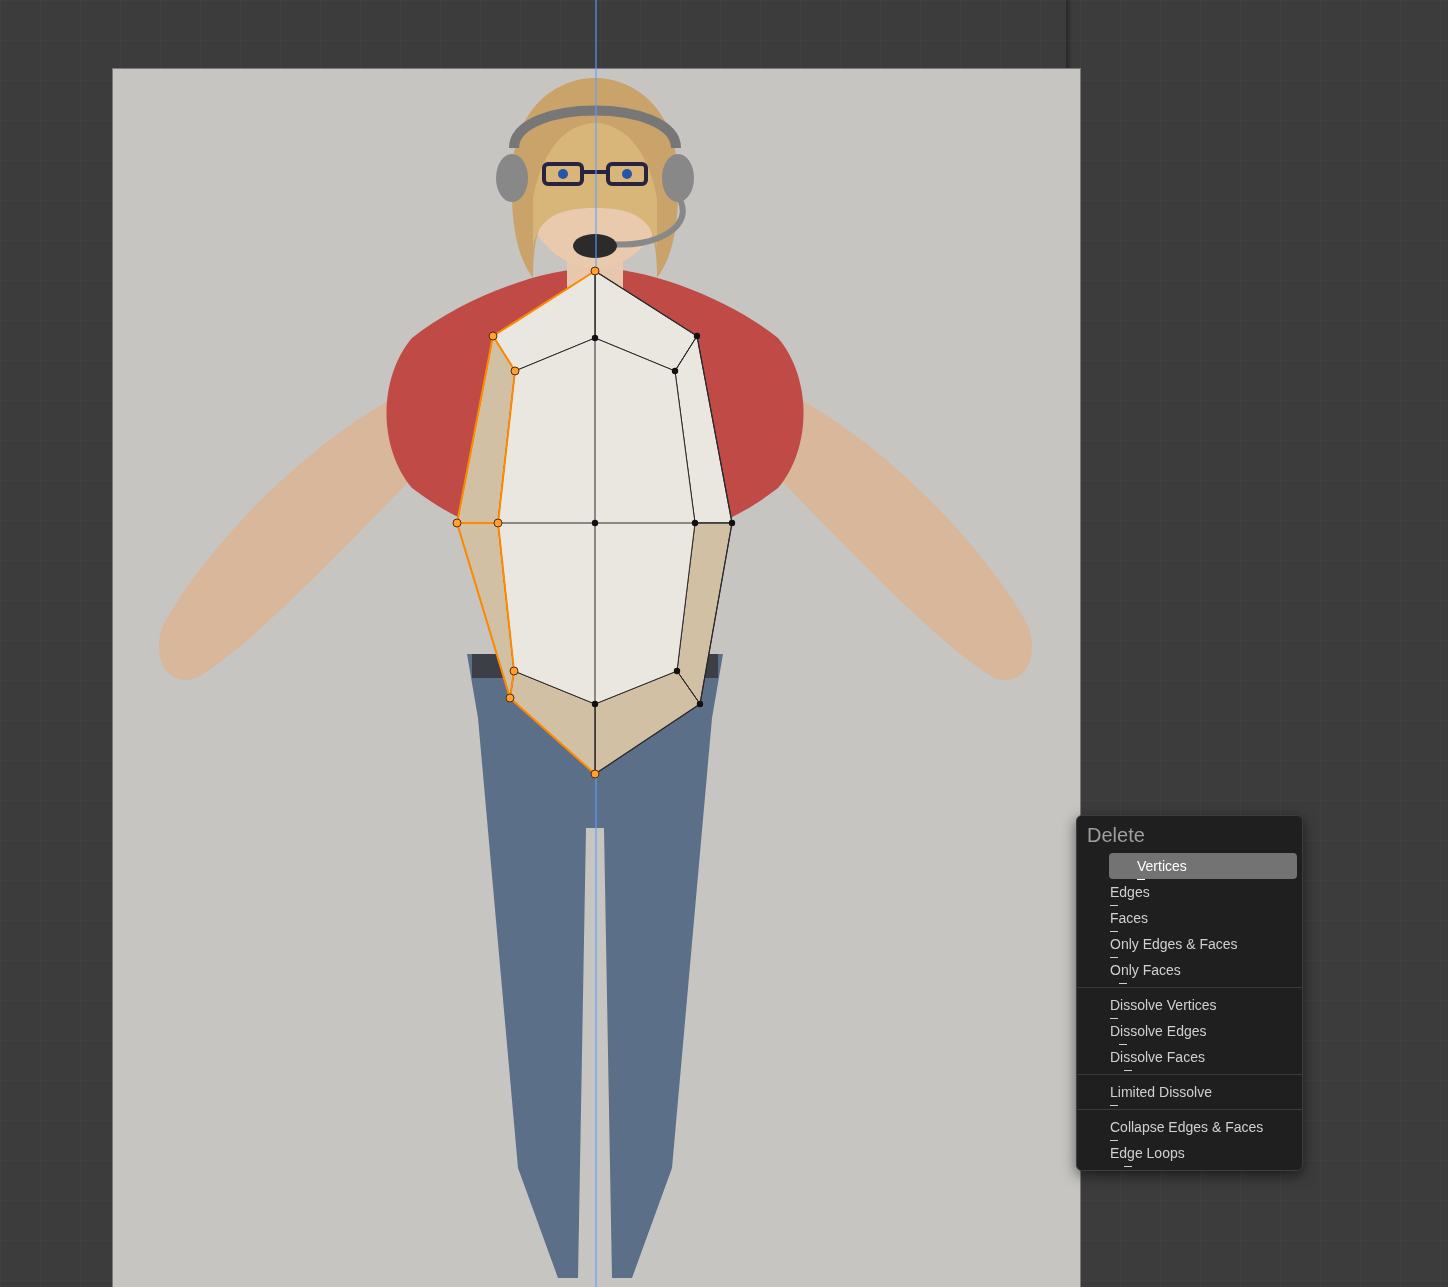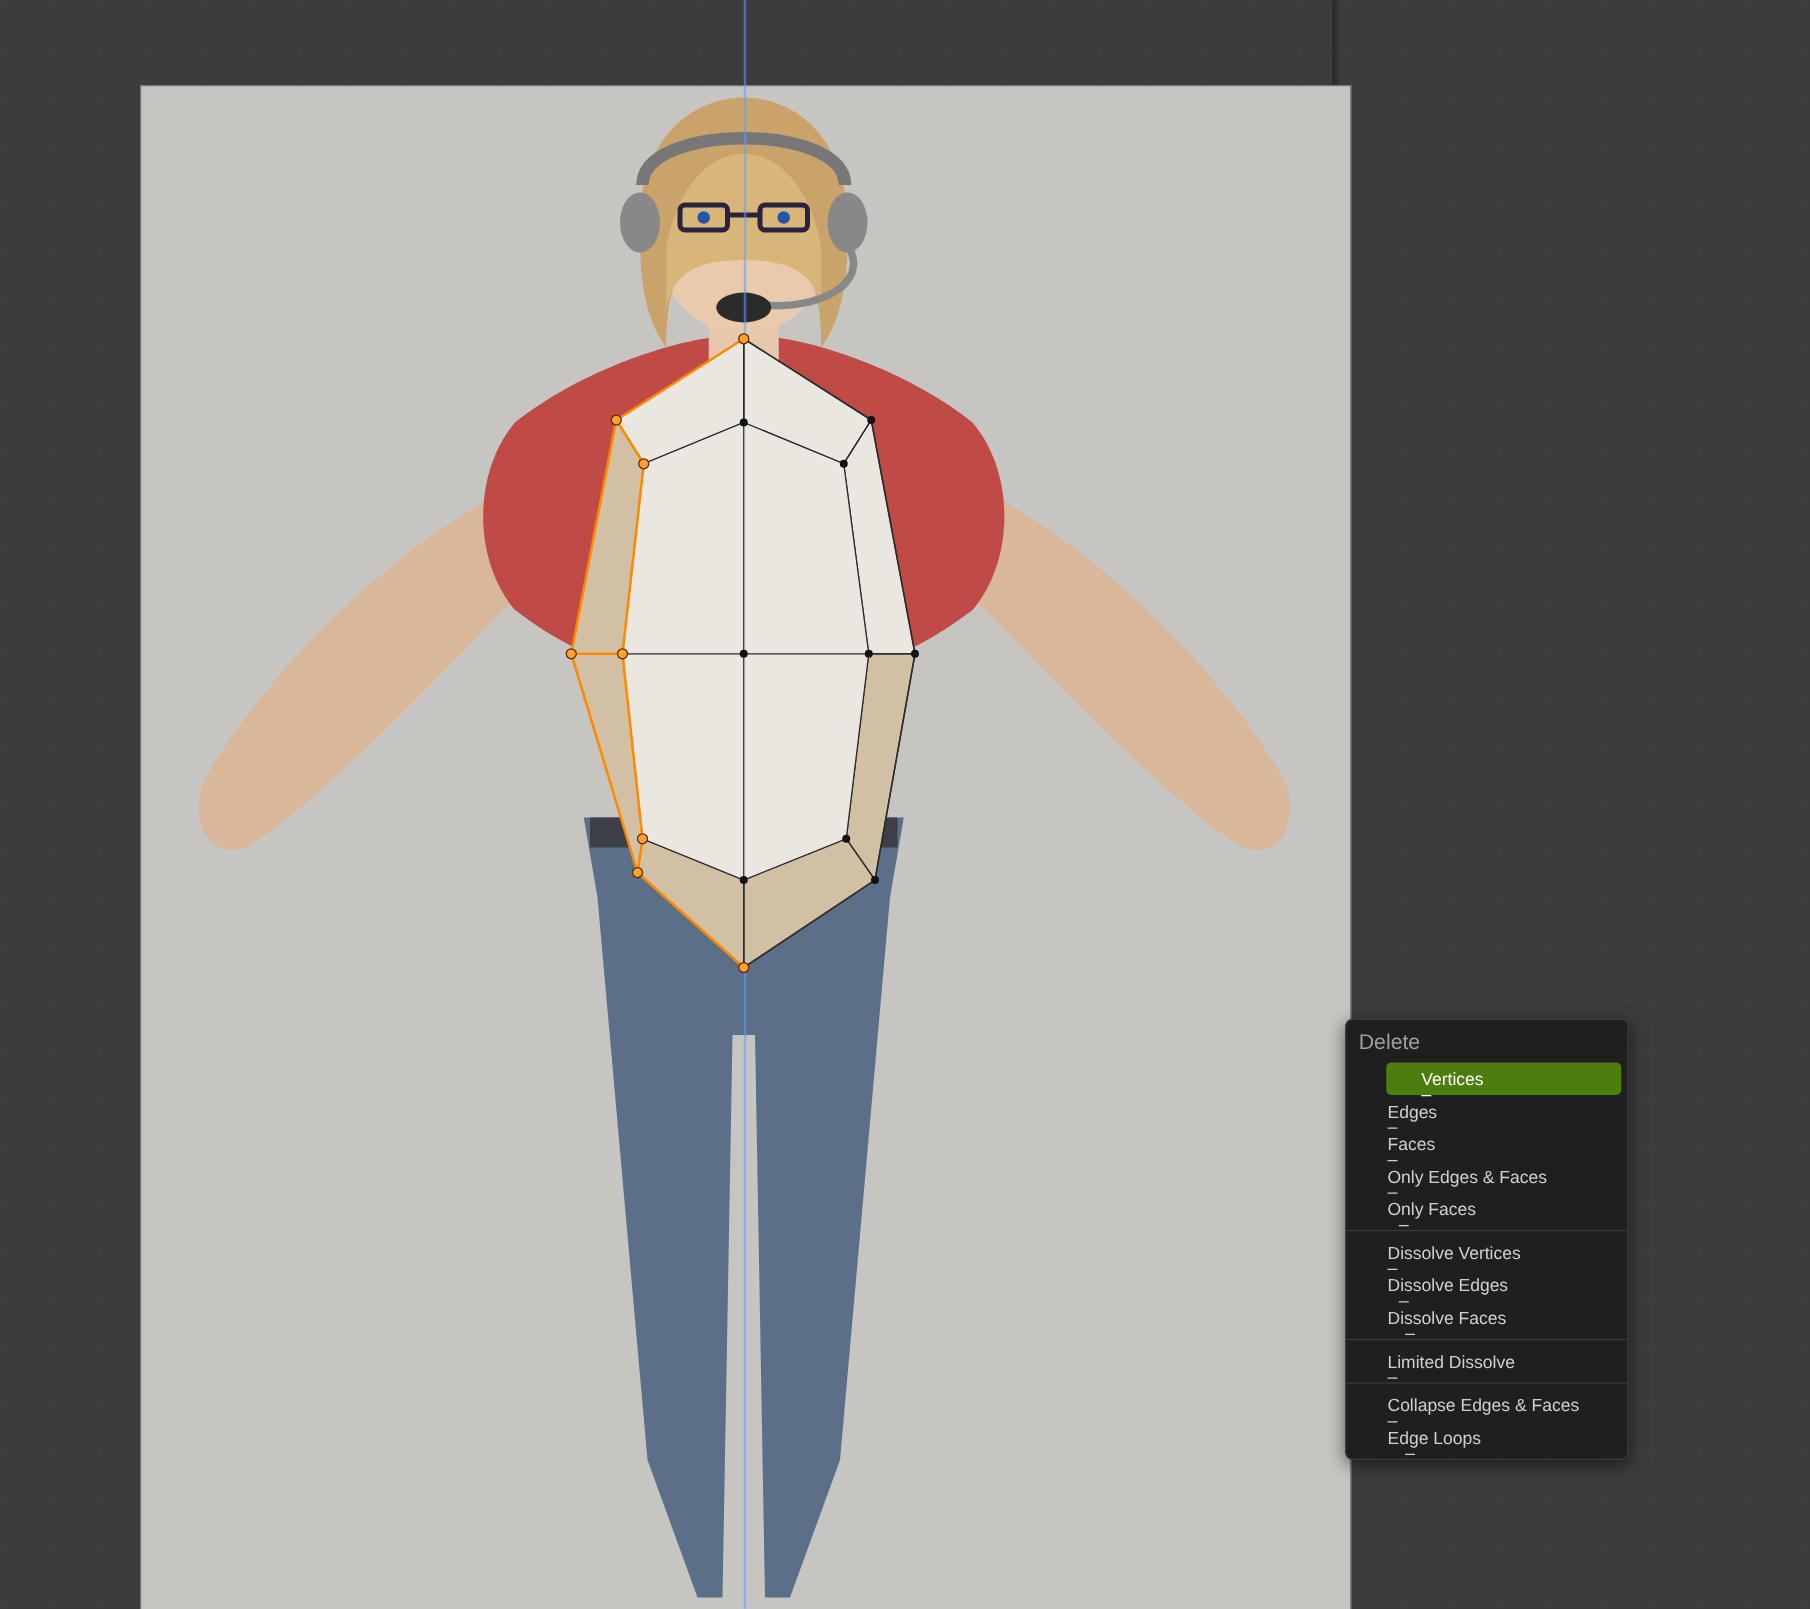--- a/index.html
+++ b/index.html
@@ -81,38 +81,38 @@
     border: 1px solid #3d3d3d;
     border-radius: 6px;
     box-shadow: 0 4px 14px rgba(0,0,0,.55);
     padding: 0 0 4px 0;
     font-size: 14px;
     color: #d0d0d0;
   }
   .ctx-title {
     padding: 8px 10px 6px 10px;
     color: #9e9e9e;
-    font-size: 17px;
+    font-size: 20px;
   }
   .ctx-sep {
     height: 1px;
     background: #3a3a3a;
     margin: 4px 0;
   }
   .ctx-item {
     position: relative;
     margin: 0 5px;
     padding: 4px 10px 4px 28px;
     border-radius: 4px;
     line-height: 18px;
     cursor: default;
     white-space: nowrap;
   }
   .ctx-item.hi {
-    background: #4d7c0f;
+    background: #737373;
     color: #fff;
     margin-left: 32px;
   }
   
   .ctx-item .acc {
     position: absolute;
     left: 28px;
     bottom: -1px;
     height: 1px;
     background: #d0d0d0;

